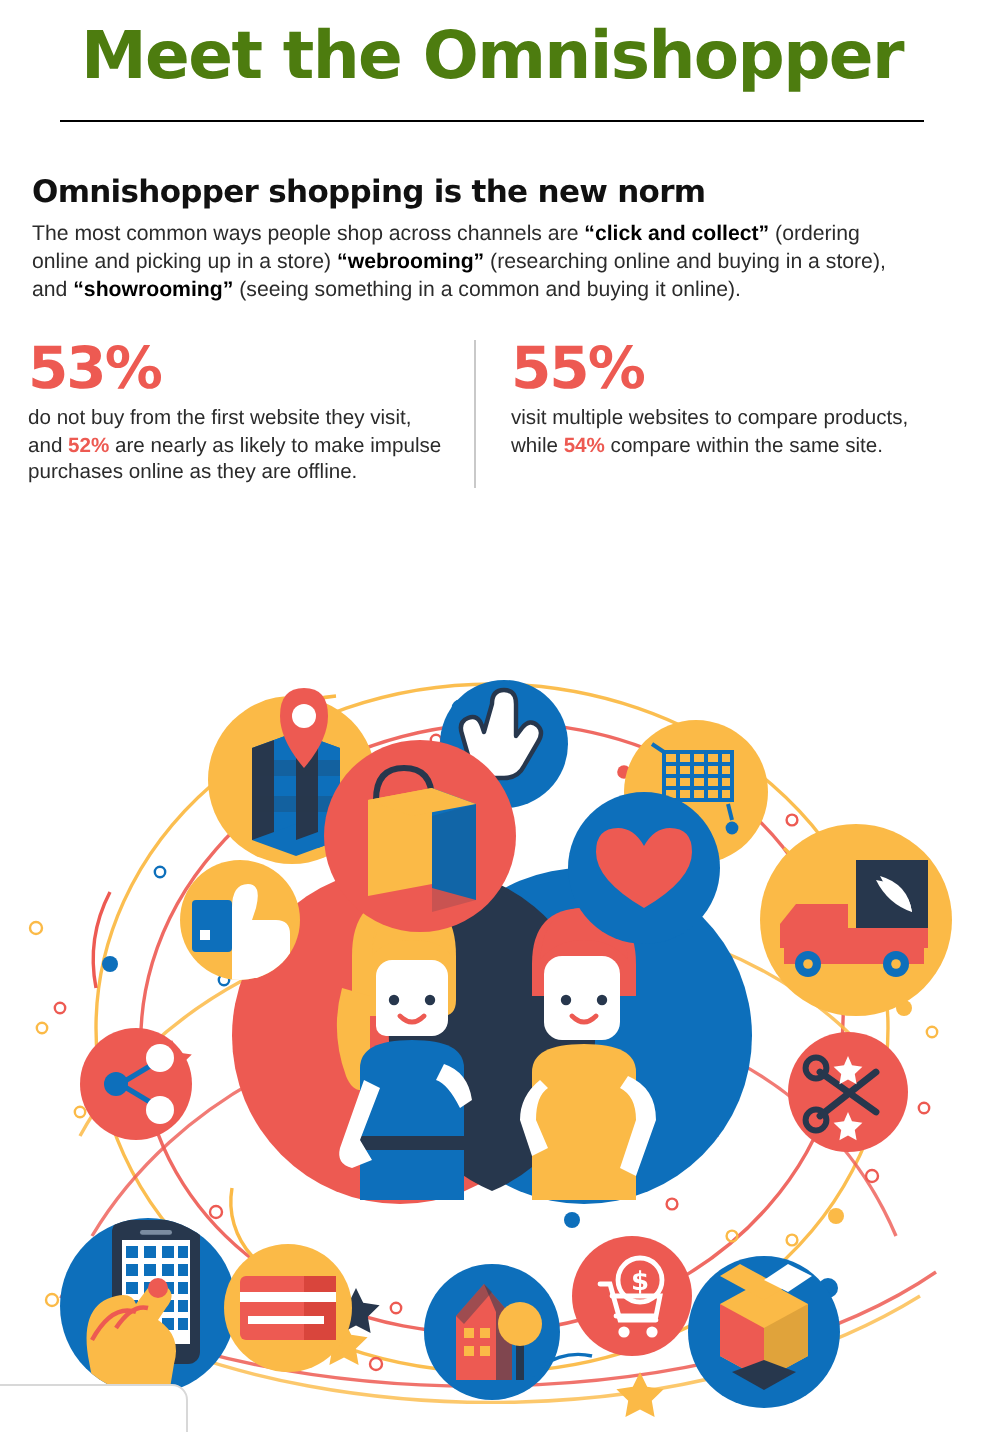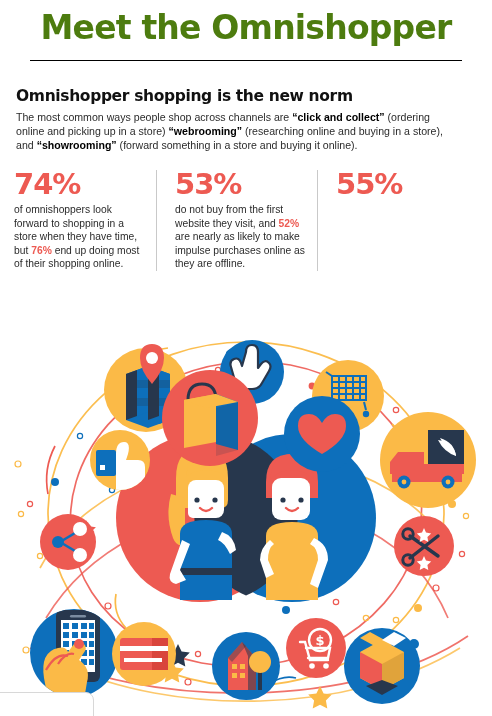--- a/index.html
+++ b/index.html
@@ -126,34 +126,31 @@
 
 <div class="page">
 
   <div class="header">
     <h1 class="main-title">Meet the Omnishopper</h1>
     <div class="title-rule"></div>
   </div>
 
   <div class="intro">
     <h2 class="subhead">Omnishopper shopping is the new norm</h2>
-    <p class="intro-body"><span>The most common ways people shop across channels are </span><b>“click and collect”</b><span> (ordering online and picking up in a store) </span><b>“webrooming”</b><span> (researching online and buying in a store), and </span><b>“showrooming”</b><span> (forward something in a store and buying it online).</span></p>
+    <p class="intro-body"><span>The most common ways people shop across channels are </span><b>“click and collect”</b><span> (ordering online and picking up in a store) </span><b>“webrooming”</b><span> (researching online and buying in a store), and </span><b>“showrooming”</b><span> (seeing something in a common and buying it online).</span></p>
   </div>
 
   <div class="stats">
-    <div class="stat">
-      <div class="stat-number">74%</div>
-      <p class="stat-text"><span>of omnishoppers look forward to shopping in a store when they have time, but </span><span class="hl">76%</span><span> end up doing most of their shopping online.</span></p>
-    </div>
     <div class="stat">
       <div class="stat-number">53%</div>
       <p class="stat-text"><span>do not buy from the first website they visit, and </span><span class="hl">52%</span><span> are nearly as likely to make impulse purchases online as they are offline.</span></p>
     </div>
     <div class="stat">
       <div class="stat-number">55%</div>
+      <p class="stat-text"><span>visit multiple websites to compare products, while </span><span class="hl">54%</span><span> compare within the same site.</span></p>
     </div>
   </div>
 
   <div class="illustration">
     <svg width="492" height="398" viewBox="0 0 492 398" xmlns="http://www.w3.org/2000/svg">
       <defs>
         <clipPath id="clipCircleShop">
             <circle cx="246" cy="200" r="130"></circle>
           </clipPath>
         <clipPath id="clipRed">

